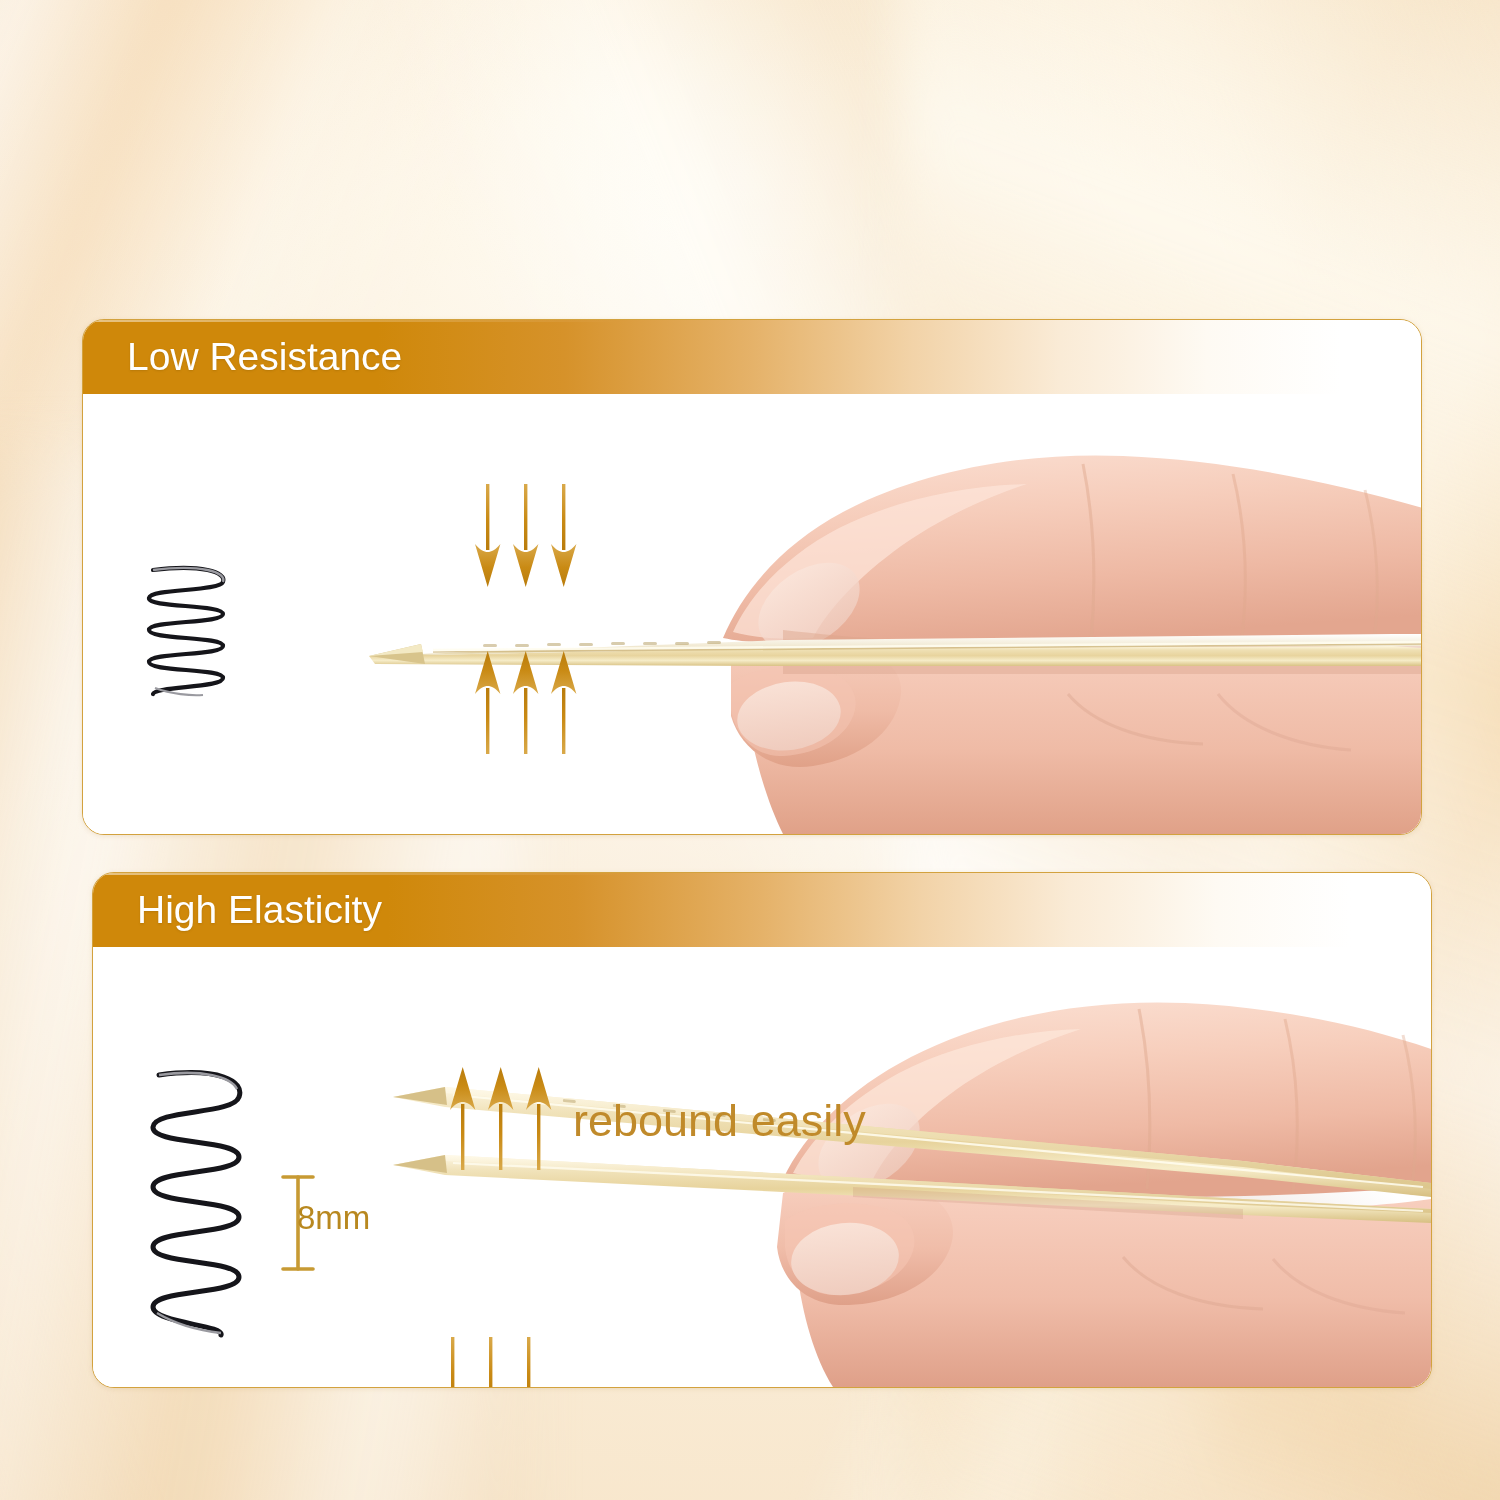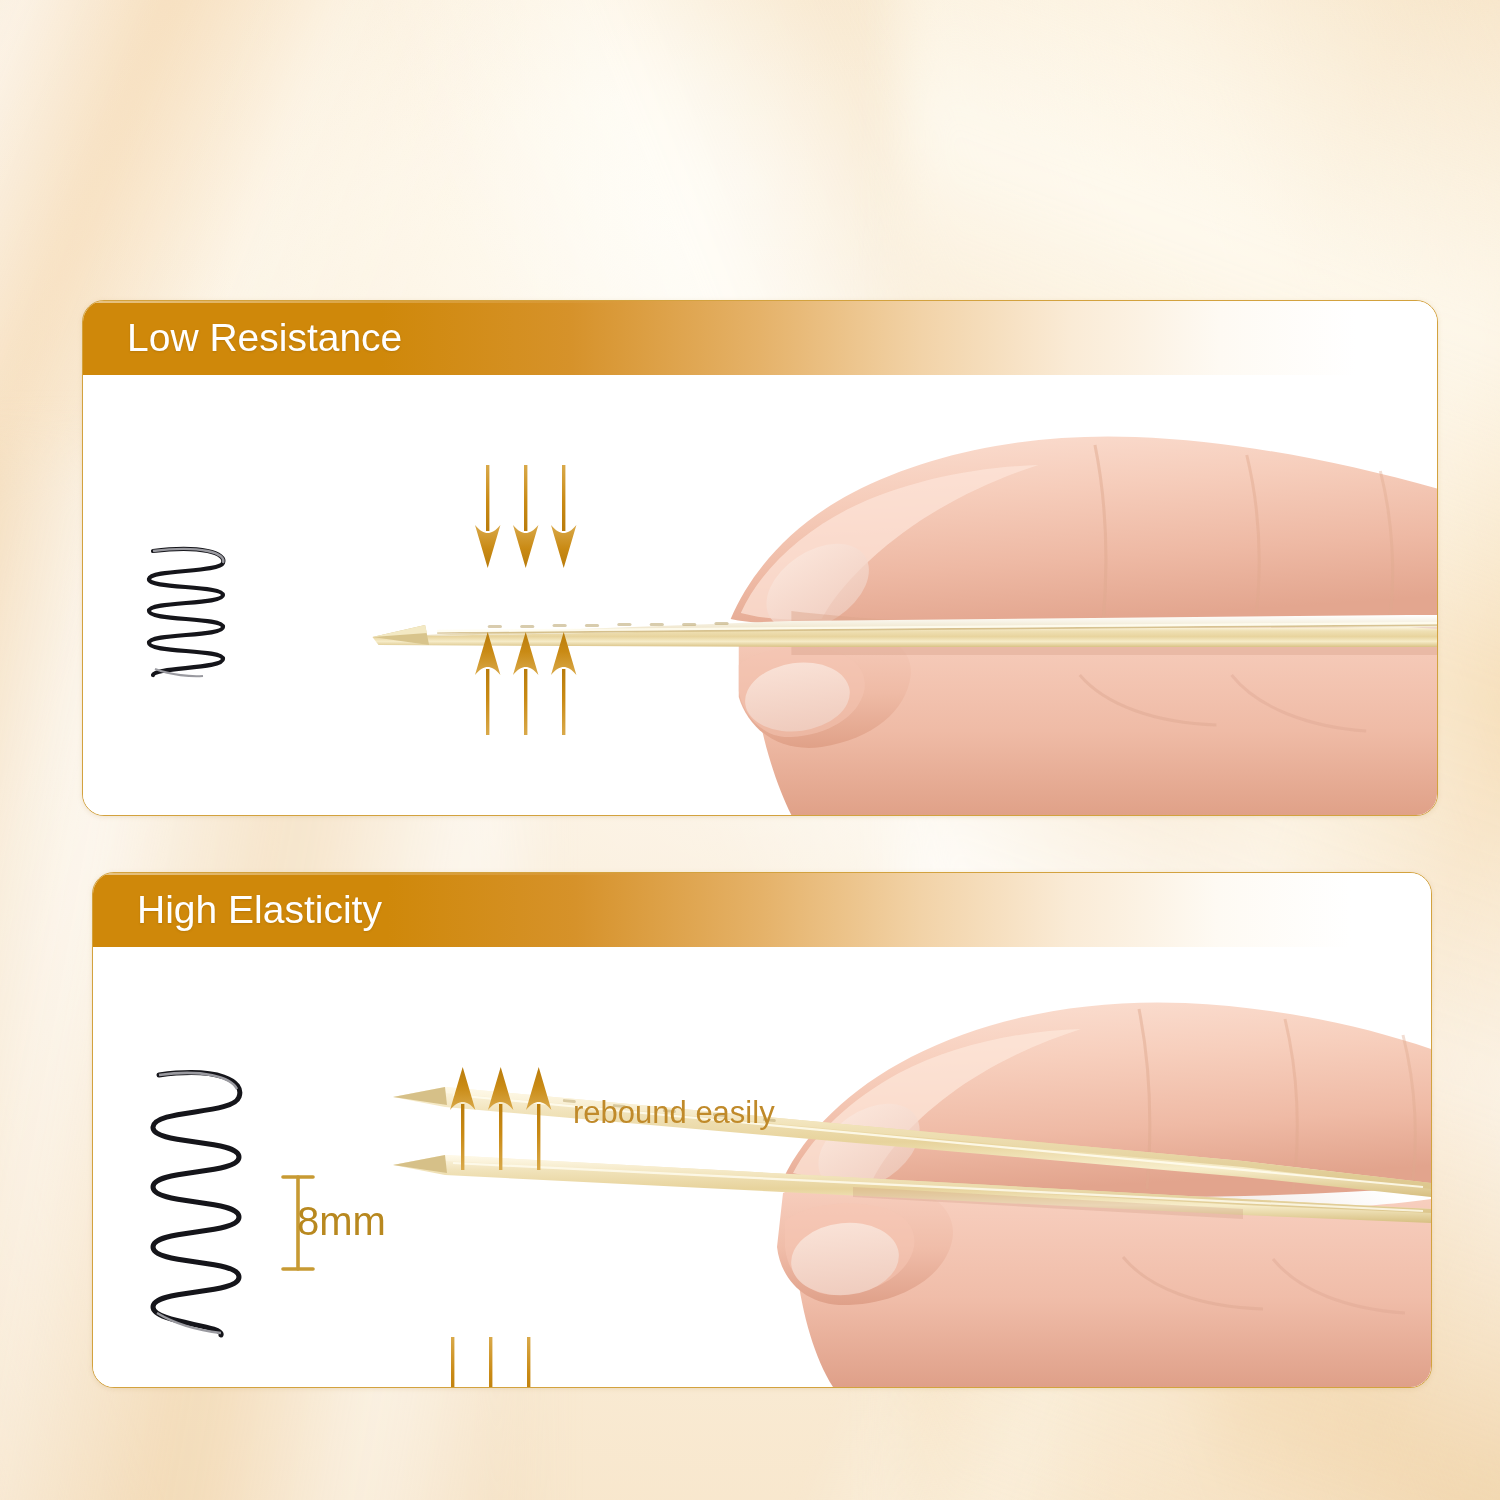--- a/index.html
+++ b/index.html
@@ -91,21 +91,21 @@
 
   
   .panel{
     position:absolute;
     background:#ffffff;
     border:1.6px solid #d3a23e;
     border-radius:22px;
     overflow:hidden;
     box-shadow:0 1px 5px rgba(180,140,70,.18);
   }
-  #panel1{left:82px;top:300px;width:1338px;height:514px;padding-left:16px;}
+  #panel1{left:82px;top:319px;width:1338px;height:514px;}
   #panel2{left:84px;top:872px;width:1338px;height:514px;margin-left:8px;}
 
   .panel-head{
     position:absolute;left:0;top:0;width:100%;height:74px;
     background:linear-gradient(90deg,
       #cf880a 0%, #cf880a 22%, #d6922a 36%,
       #e5b269 50%, #f2d3a8 62%, #faebd6 73%,
       #fefaf3 84%, #ffffff 94%, #ffffff 100%);
   }
   .panel-head .hl{
@@ -128,29 +128,29 @@
 
   
   .arrowgrp{position:absolute;}
   #arrows1-down{left:390px;top:90px;width:110px;height:105px;}
   #arrows1-up{left:390px;top:255px;width:110px;height:105px;}
   #arrows2-up{left:355px;top:118px;width:110px;height:105px;}
   #arrows2-down{left:345px;top:390px;width:110px;height:105px;}
 
   .rebound{
     position:absolute;left:480px;top:148px;
-    font-size:31px;color:#c08a2a;font-family:"Liberation Sans", sans-serif;
+    font-size:45px;color:#c08a2a;font-family:"Liberation Sans", sans-serif;
     white-space:nowrap;
   }
 
   
   #dim8{position:absolute;left:170px;top:222px;width:170px;height:110px;}
   .dimlabel{
     position:absolute;left:204px;top:252px;
-    font-size:40px;color:#b8881f;font-family:"Liberation Sans", sans-serif;
+    font-size:33px;color:#b8881f;font-family:"Liberation Sans", sans-serif;
   }
 
   
   .art{position:absolute;left:0;top:0;width:100%;height:100%;}
 </style>
 </head>
 <body>
 
 <div class="stage">
 

